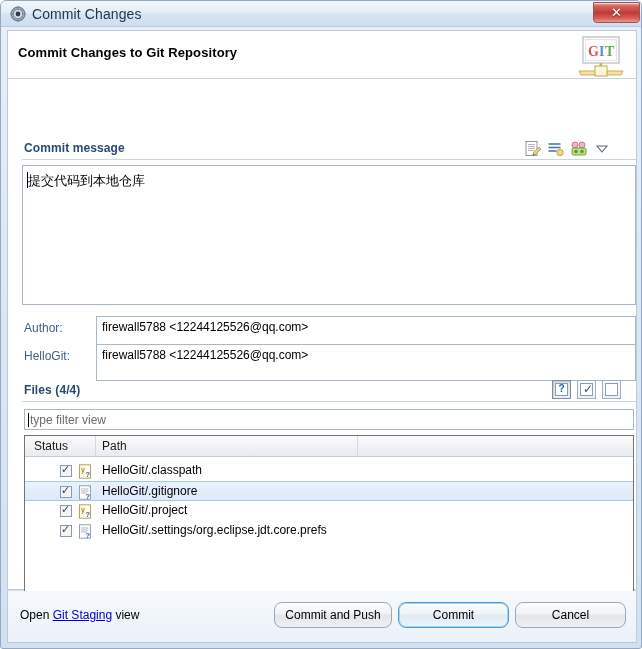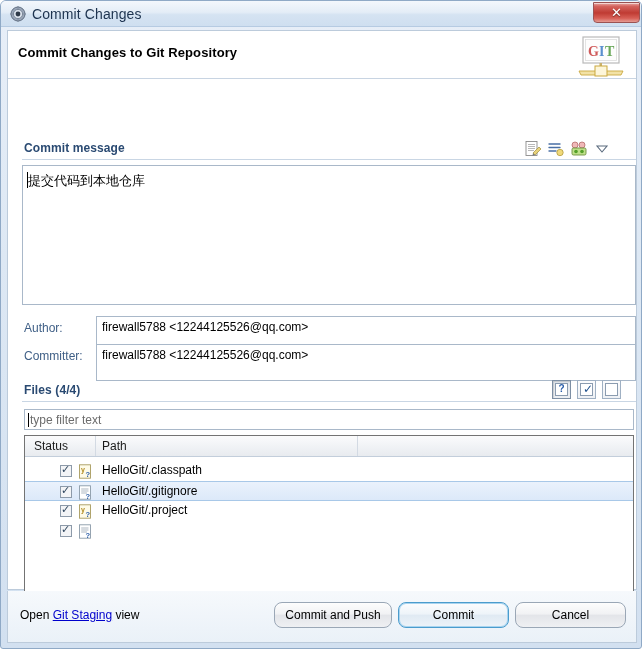--- a/index.html
+++ b/index.html
@@ -460,21 +460,21 @@
     <div class="msg-box">
       <div class="msg-caret"></div>
       <div class="msg-text">提交代码到本地仓库</div>
     </div>
 
     <div class="field-label author-label">Author:</div>
     <div class="field-input author-input">
       <div class="field-value">firewall5788 &lt;12244125526@qq.com&gt;</div>
     </div>
 
-    <div class="field-label committer-label">Committer:</div>
+    <div class="field-label committer-label">HelloGit:</div>
     <div class="field-input committer-input">
       <div class="field-value">firewall5788 &lt;12244125526@qq.com&gt;</div>
     </div>
 
     <div class="section-title files-title">Files (4/4)</div>
     <div class="section-rule files-rule"></div>
 
     <div class="files-tools">
       <div class="tbtn pressed" style="left:0px;">
         <div class="tbtn-inner">
@@ -486,21 +486,21 @@
           <span class="chk-tick">✓</span>
         </div>
       </div>
       <div class="tbtn" style="left:50px;">
         <div class="tbtn-inner"></div>
       </div>
     </div>
 
     <div class="filter-input">
       <div class="filter-caret"></div>
-      <div class="filter-placeholder">type filter text</div>
+      <div class="filter-placeholder">type filter view</div>
     </div>
 
     <div class="table-wrap">
       <div class="thead">
         <div class="col-div col-div-1"></div>
         <div class="col-div col-div-2"></div>
         <div class="th th-status">Status</div>
         <div class="th th-path">Path</div>
       </div>
 
@@ -550,20 +550,21 @@
           <svg width="15" height="15" viewBox="0 0 15 15">
             <rect x="1.5" y="0.8" width="11" height="13.4" fill="#ffffff" stroke="#8a9aa8" stroke-width="0.9"></rect>
             <g stroke="#8a9aa8" stroke-width="0.7">
               <line x1="3.2" y1="4" x2="10.5" y2="4"></line>
                 <line x1="3.2" y1="6" x2="10.5" y2="6"></line>
               <line x1="3.2" y1="8" x2="9" y2="8"></line>
             </g>
             <text x="7.5" y="13.5" font-family="Liberation Sans, sans-serif" font-size="7.5" font-weight="bold" fill="#2a5da8">?</text>
           </svg>
         </span>
+        <div class="row-path">HelloGit/.settings/org.eclipse.jdt.core.prefs</div>
       </div>
     </div>
   </div>
 
   <div class="bottom-bar">
     <div class="open-text"><span>Open </span><span class="link">Git Staging</span><span> view</span></div>
 
     <div class="btn btn-commit-push">Commit and Push</div>
     <div class="btn default btn-commit">Commit</div>
     <div class="btn btn-cancel">Cancel</div>

